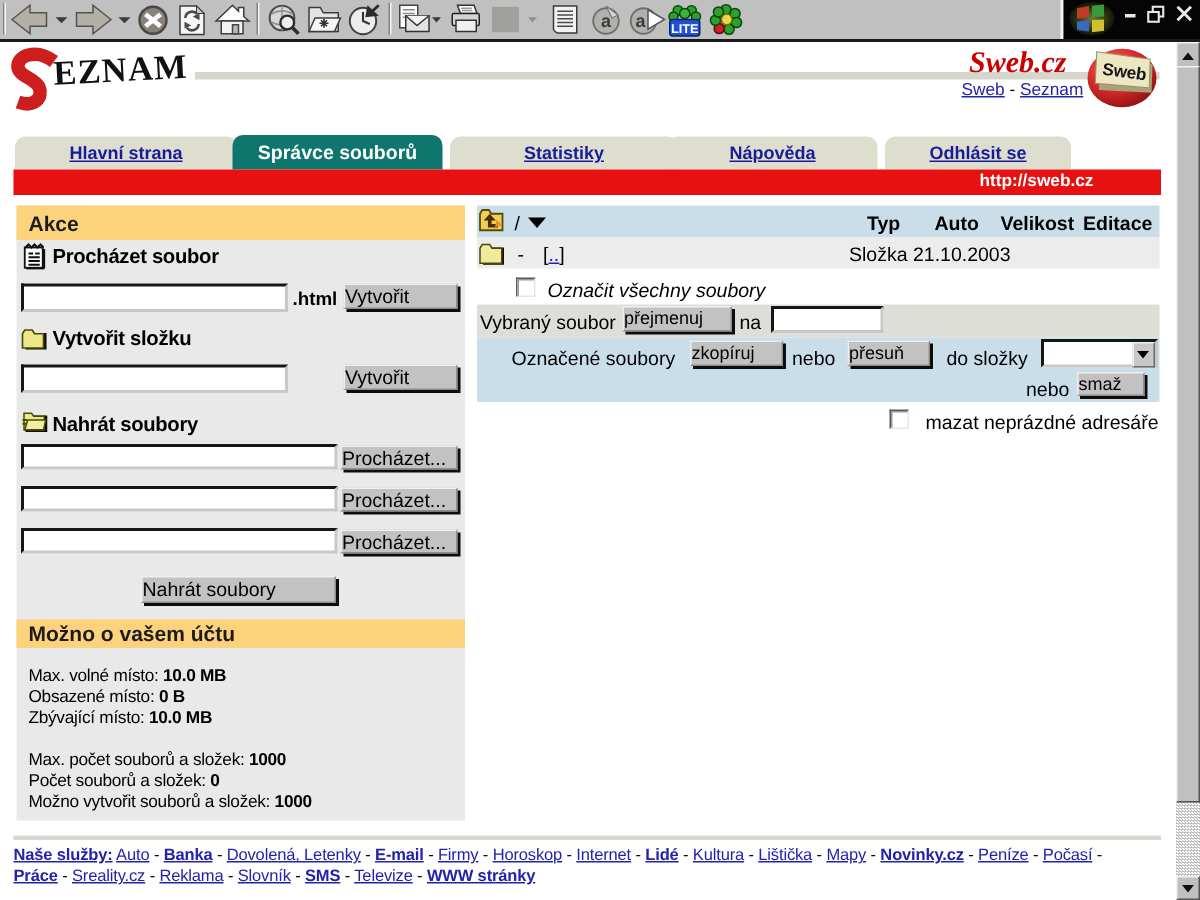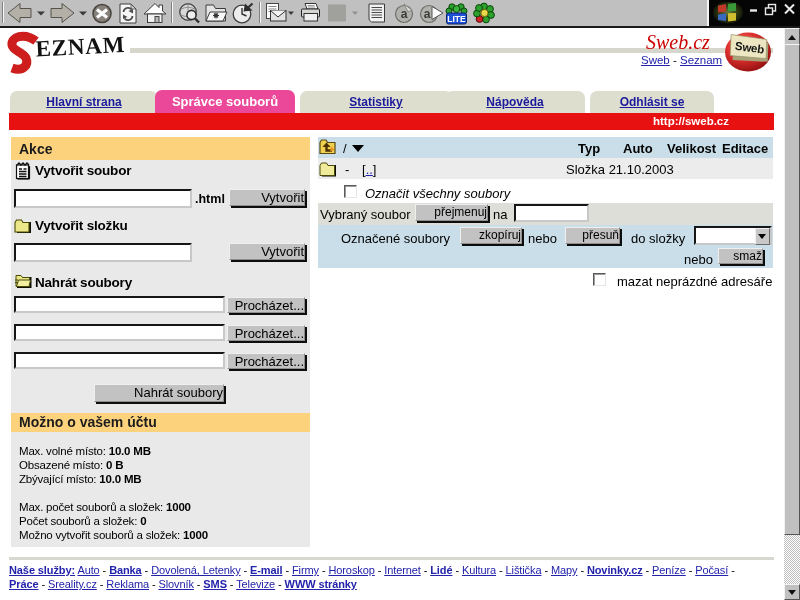--- a/index.html
+++ b/index.html
@@ -1,18 +1,18 @@
 <!DOCTYPE html>
 <html><head>
 <meta charset="utf-8">
 <style>
 html,body{margin:0;padding:0;width:800px;height:600px;overflow:hidden;background:#fff;
 font-family:"Liberation Sans",sans-serif;}
 .abs{position:absolute;}
-.btn{position:absolute;background:#c2c2c2;border:1px solid #8e8e8e;border-top-color:#efefef;border-left-color:#efefef;box-shadow:2px 2px 0 #0d0d0d;font-family:"Liberation Sans",sans-serif;font-size:13px;color:#000;text-align:right;line-height:15px;}
+.btn{position:absolute;background:#c2c2c2;border:1px solid #8e8e8e;border-top-color:#efefef;border-left-color:#efefef;box-shadow:2px 2px 0 #0d0d0d;font-family:"Liberation Sans",sans-serif;font-size:13px;color:#000;text-align:left;line-height:15px;}
 .txt{position:absolute;background:#fff;border:2px solid;border-color:#161616 #c8c8c8 #c8c8c8 #161616;}
 .cb{position:absolute;width:11px;height:11px;background:#fff;border:1px solid;border-color:#5a5a5a #e6e6e6 #e6e6e6 #5a5a5a;box-shadow:inset 1px 1px 0 #9a9a9a;}
 .tab{position:absolute;top:91px;height:22px;background:#dedecf;border-radius:7px 7px 0 0;text-align:center;font-size:12px;font-weight:bold;line-height:22px;}
 .tab a{color:#1a1a9c;}
 a{color:#2222aa;text-decoration:underline;}
 .bold{font-weight:bold;}
 </style>
 </head>
 <body>
 
@@ -110,57 +110,57 @@
  <rect x="59.5" y="4.5" width="7" height="6.5" fill="none" stroke="#e8e8e8" stroke-width="1.4"></rect>
  <rect x="56.5" y="8" width="7" height="6.5" fill="#050505" stroke="#e8e8e8" stroke-width="1.4"></rect>
  <path d="M76,4.5 L85,13.5 M85,4.5 L76,13.5" stroke="#e8e8e8" stroke-width="2"></path>
 </svg>
 
 <div class="abs" style="left:130px;top:48px;width:643px;height:5px;background:#d6d6cc;"></div>
 <svg class="abs" style="left:0;top:28px;" width="140" height="50" viewBox="0 0 140 50">
  <path d="M36,13 C24,4 11,9 12,17 C13,23 23,24 26,30 C29,37 23,44 12,40" fill="none" stroke="#ce1d1d" stroke-width="9" stroke-linecap="butt"></path>
  <text x="36" y="28.5" transform="rotate(-3 36 28.5)" font-family="Liberation Serif" font-size="23" font-weight="bold" fill="#111" letter-spacing="0.8">EZNAM</text>
 </svg>
-<div class="abs" style="left:646px;top:31px;font-family:'Liberation Serif',serif;font-size:20px;font-weight:normal;font-style:italic;color:#cc0000;">Sweb.cz</div>
+<div class="abs" style="left:646px;top:31px;font-family:'Liberation Serif',serif;font-size:20px;font-weight:bold;font-style:italic;color:#cc0000;">Sweb.cz</div>
 <div class="abs" style="left:641px;top:54px;font-size:11.5px;color:#000;">
 <a href="#">Sweb</a> - <a href="#">Seznam</a></div>
 <svg class="abs" style="left:723px;top:31px;" width="50" height="42" viewBox="0 0 50 42">
  <radialGradient id="ball" cx="38%" cy="32%" r="75%">
   <stop offset="0%" stop-color="#f4705a"></stop>
       <stop offset="45%" stop-color="#e03030"></stop>
       <stop offset="100%" stop-color="#8e0e0e"></stop>
  </radialGradient>
  <ellipse cx="25" cy="21" rx="23" ry="19.5" fill="url(#ball)"></ellipse>
  <g transform="rotate(8 25 20)">
   <path d="M9,10 L44,9 L46,28 L11,31 Z" fill="#a8a27a"></path>
   <path d="M6,6 L42,6 L44,25 L8,27 Z" fill="#ece7c2" stroke="#9a9468" stroke-width=".7"></path>
   <text x="11.5" y="20.5" font-family="Liberation Sans" font-size="11.5" font-weight="bold" fill="#151515" letter-spacing="-0.2">Sweb</text>
  </g>
 </svg>
 
 <div class="tab" style="left:10px;width:148px;"><a href="#">Hlavní strana</a></div>
 <div class="tab" style="left:300px;width:152px;"><a href="#">Statistiky</a></div>
 <div class="tab" style="left:445px;width:140px;"><a href="#">Nápověda</a></div>
 <div class="tab" style="left:590px;width:124px;"><a href="#">Odhlásit se</a></div>
-<div class="tab" style="left:155px;top:90px;height:23px;width:140px;background:#ec4899;color:#fff;line-height:23px;font-size:13px;">Správce souborů</div>
+<div class="tab" style="left:155px;top:90px;height:23px;width:140px;background:#0f766e;color:#fff;line-height:23px;font-size:13px;">Správce souborů</div>
 <div class="abs" style="left:9px;top:113px;width:765px;height:17px;background:#e81111;"></div>
 <div class="abs" style="left:9px;top:115px;width:720px;height:15px;color:#fff;font-size:11.5px;font-weight:bold;text-align:right;">http://sweb.cz</div>
 
 <div class="abs" style="left:11px;top:137px;width:299px;height:410px;background:#e9e9e9;"></div>
 <div class="abs" style="left:11px;top:137px;width:299px;height:23px;background:#fdd27d;"></div>
 <div class="abs" style="left:19px;top:141px;font-size:14px;font-weight:bold;color:#1c1c1c;">Akce</div>
 
 <svg class="abs" style="left:15px;top:162px;" width="18" height="18" viewBox="0 0 18 18">
  <rect x="1.5" y="3" width="12" height="13.5" fill="#fdfdfd" stroke="#111" stroke-width="1.2"></rect>
  <rect x="2.5" y="16" width="12" height="1.6" fill="#111"></rect>
     <rect x="13.5" y="4" width="1.6" height="13" fill="#111"></rect>
  <path d="M2,3 l2,-2 l2,2 l2,-2 l2,2 l2,-2 l2,2" fill="none" stroke="#111" stroke-width="1.4"></path>
  <path d="M4,7 h3 M8.5,7 h3 M4,9.5 h7.5 M4,12 h7.5 M4,14.5 h7.5" stroke="#111" stroke-width="1.3"></path>
 </svg>
-<div class="abs" style="left:35px;top:163px;font-size:13.5px;font-weight:bold;letter-spacing:-0.2px;">Vytvořit soubor</div>
+<div class="abs" style="left:35px;top:163px;font-size:13.5px;font-weight:bold;letter-spacing:-0.2px;">Procházet soubor</div>
 <div class="txt" style="left:14px;top:189px;width:174px;height:15px;"></div>
 <div class="abs" style="left:195px;top:192px;font-size:12.5px;font-weight:bold;">.html</div>
 <div class="btn" style="left:229px;top:189px;width:74px;height:15px;">Vytvořit</div>
 
 <svg class="abs" style="left:14px;top:219px;" width="18" height="15" viewBox="0 0 18 15">
  <rect x="3" y="3" width="14" height="11" fill="#0e0e04"></rect>
  <path d="M1,3.5 l1.5,-2.5 h5 l1.5,2.5 h6 v9.5 h-14 z" fill="#ece788" stroke="#4a4a08" stroke-width="1.1"></path>
 </svg>
 <div class="abs" style="left:35px;top:218px;font-size:13.5px;font-weight:bold;letter-spacing:-0.2px;">Vytvořit složku</div>
 <div class="txt" style="left:14px;top:243px;width:174px;height:15px;"></div>

